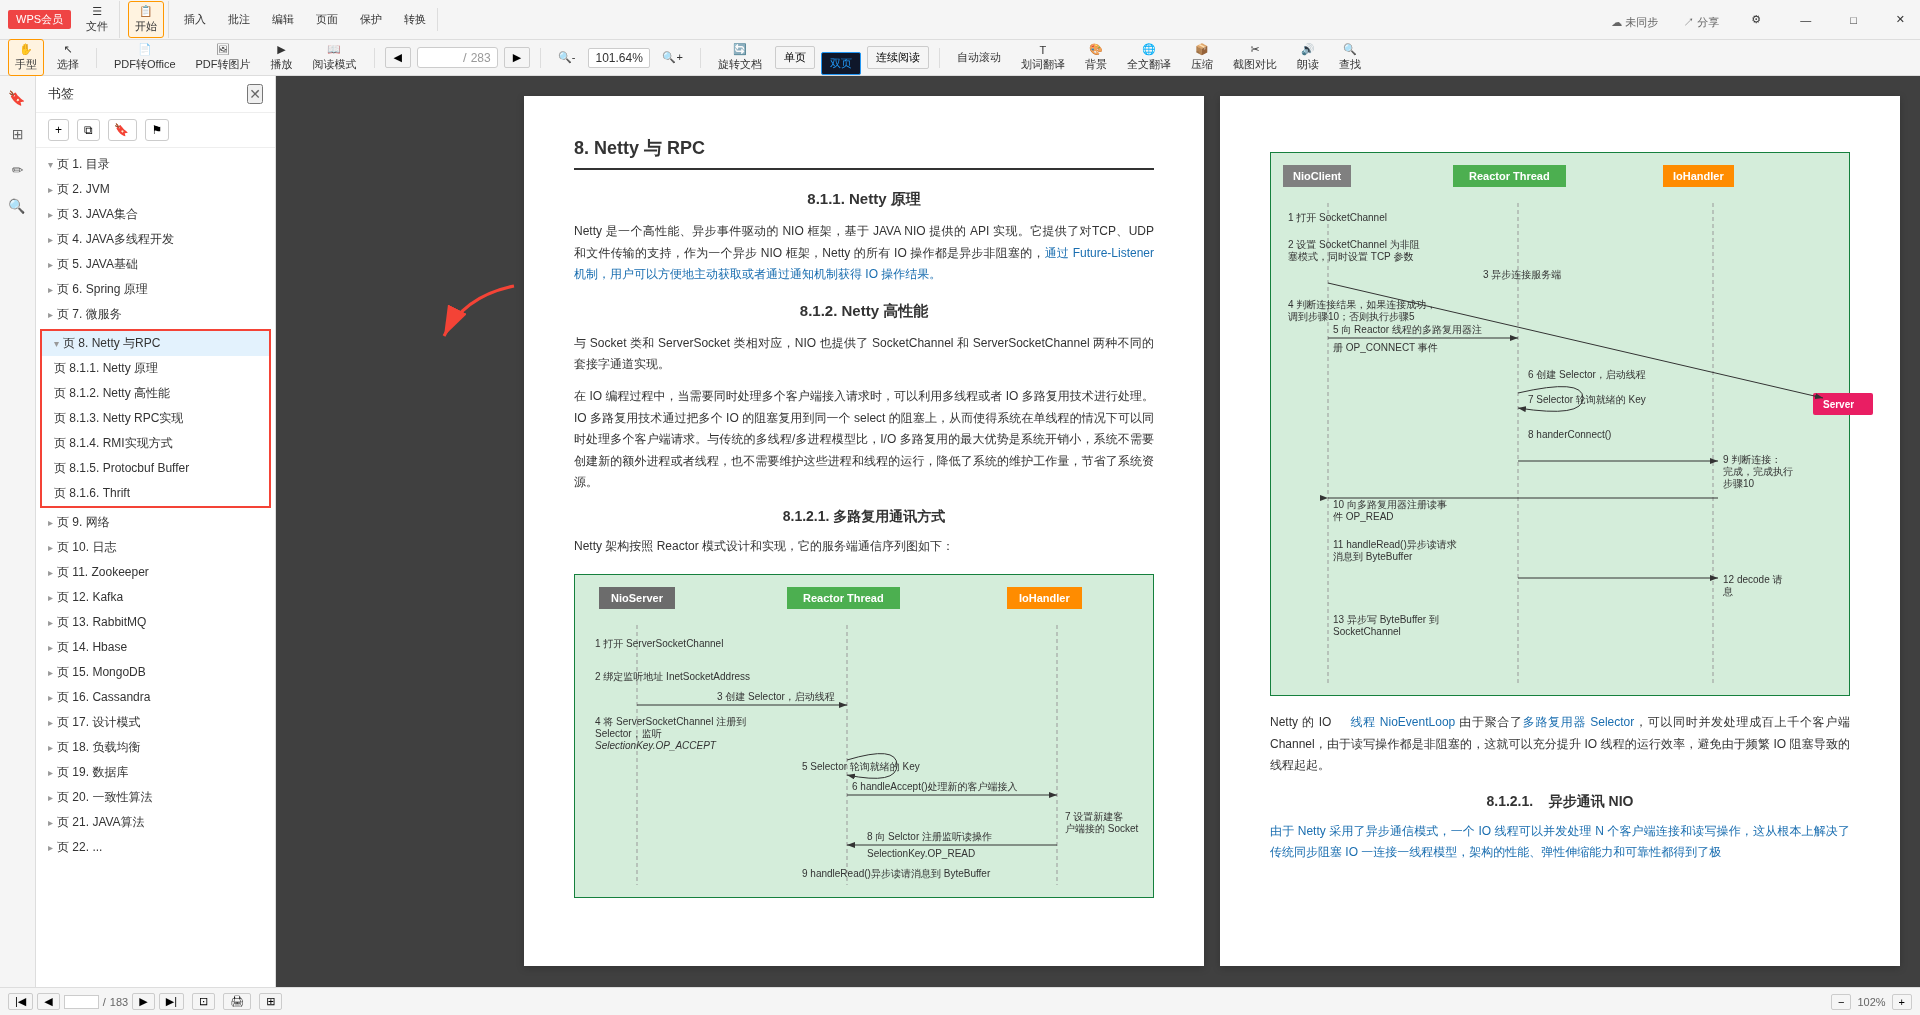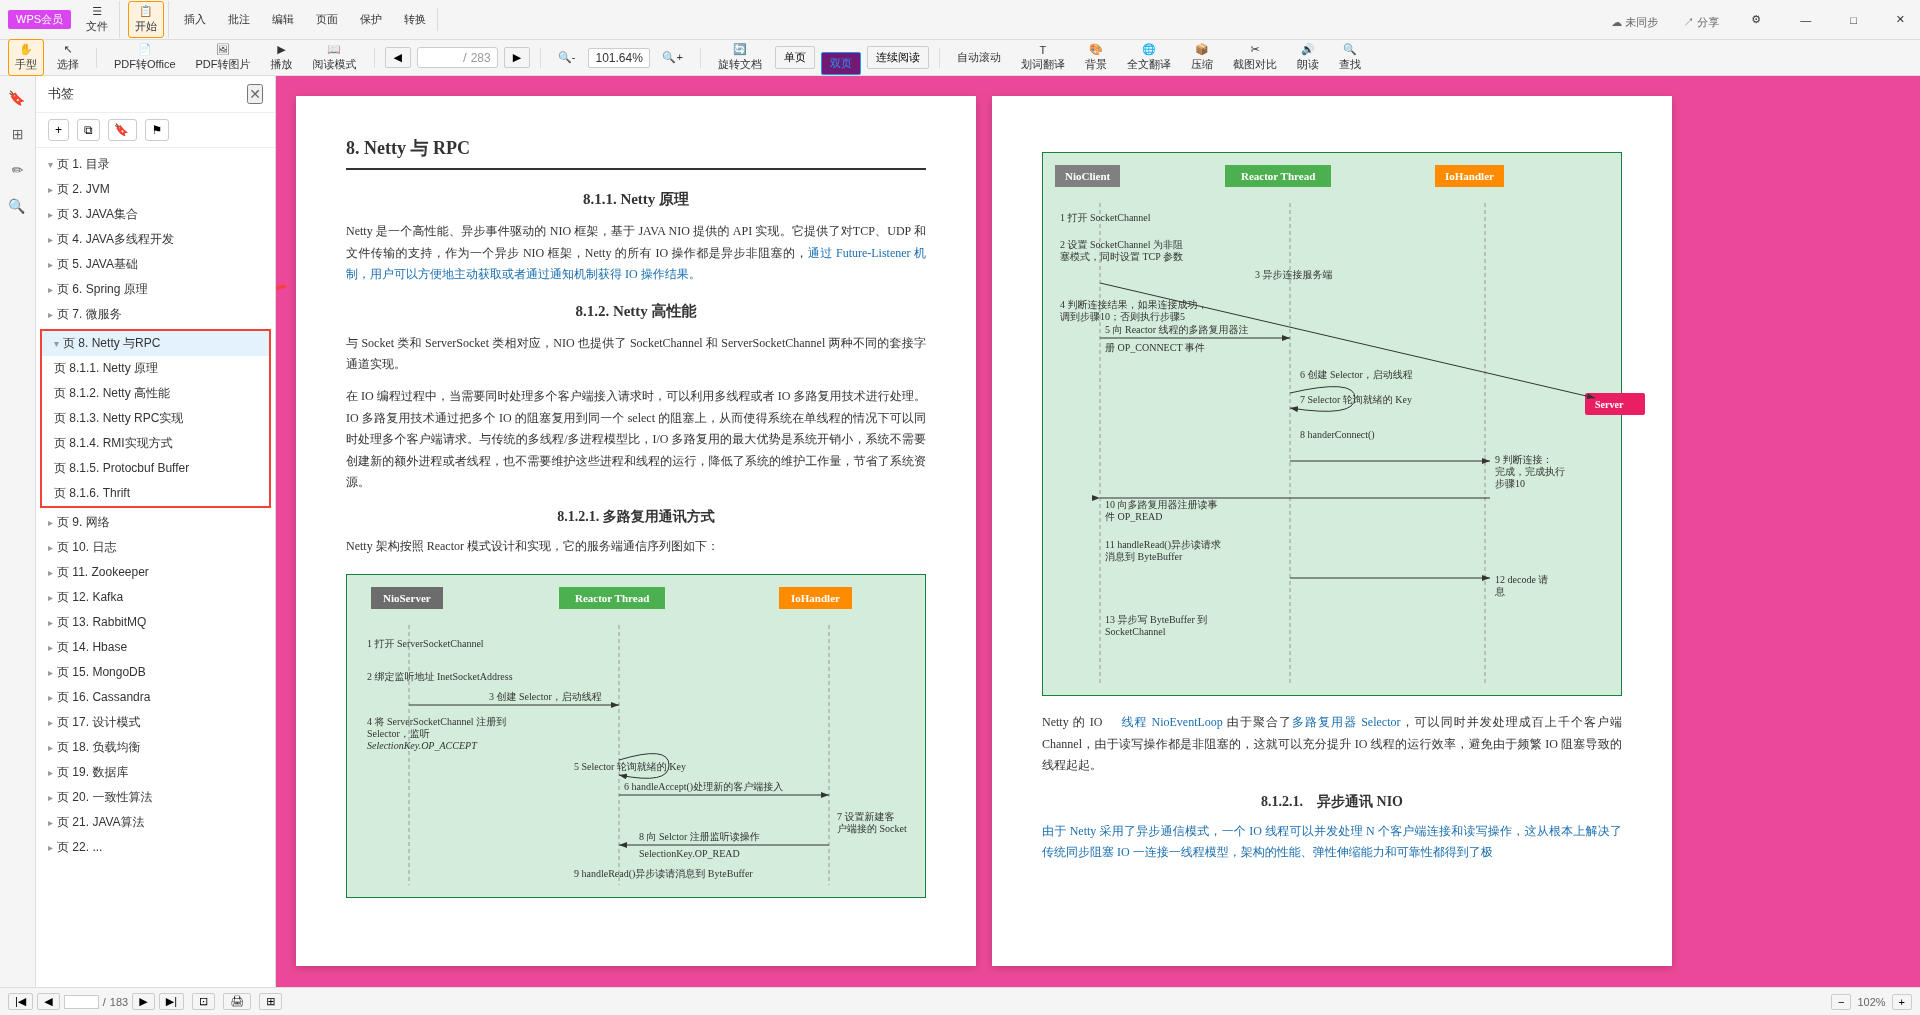--- a/index.html
+++ b/index.html
@@ -70,21 +70,21 @@
 
     
     .view-btn {
       background: none;
       border: 1px solid #ccc;
       padding: 3px 8px;
       font-size: 11px;
       cursor: pointer;
       border-radius: 2px;
     }
-    .view-btn.active { background: #701a75; border-color: #2196f3; color: #2196f3; margin-top: 12px; }
+    .view-btn.active { background: #0f172a; border-color: #2196f3; color: #2196f3; margin-top: 12px; }
 
     
     .sidebar {
       width: 258px;
       background: white;
       border-right: 1px solid #ddd;
       display: flex;
       flex-direction: column;
     }
     .sidebar-header {
@@ -125,26 +125,25 @@
       gap: 4px;
     }
     .toc-item.selected { background: #e3f2fd; }
     .toc-item.level1 { font-weight: 500; }
     .toc-item.level2 { padding-left: 12px; }
     .toc-item .arrow { font-size: 10px; color: #999; }
 
     
     .content-area {
       flex: 1;
-      background: #ec4899;
+      background: #404040;
       overflow-y: auto;
       display: flex;
-      justify-content: flex-start;
+      justify-content: flex-end;
       padding: 20px;
-      font-family: Liberation Serif, serif;
     }
 
     
     .pdf-page {
       background: white;
       width: 860px;
       min-height: 900px;
       padding: 40px 50px;
       box-shadow: 0 2px 8px rgba(0,0,0,0.2);
       position: relative;
@@ -263,21 +262,21 @@
     }
     .share-btn {
       background: none;
       border: none;
       font-size: 11px;
       color: #666;
       cursor: pointer;
     }
 
     .wps-logo {
-      background: #d946ef;
+      background: #ef4444;
       color: white;
       font-size: 11px;
       padding: 2px 8px;
       border-radius: 2px;
     }
 
     .zoom-display {
       font-size: 12px;
       color: #333;
       padding: 2px 6px;

